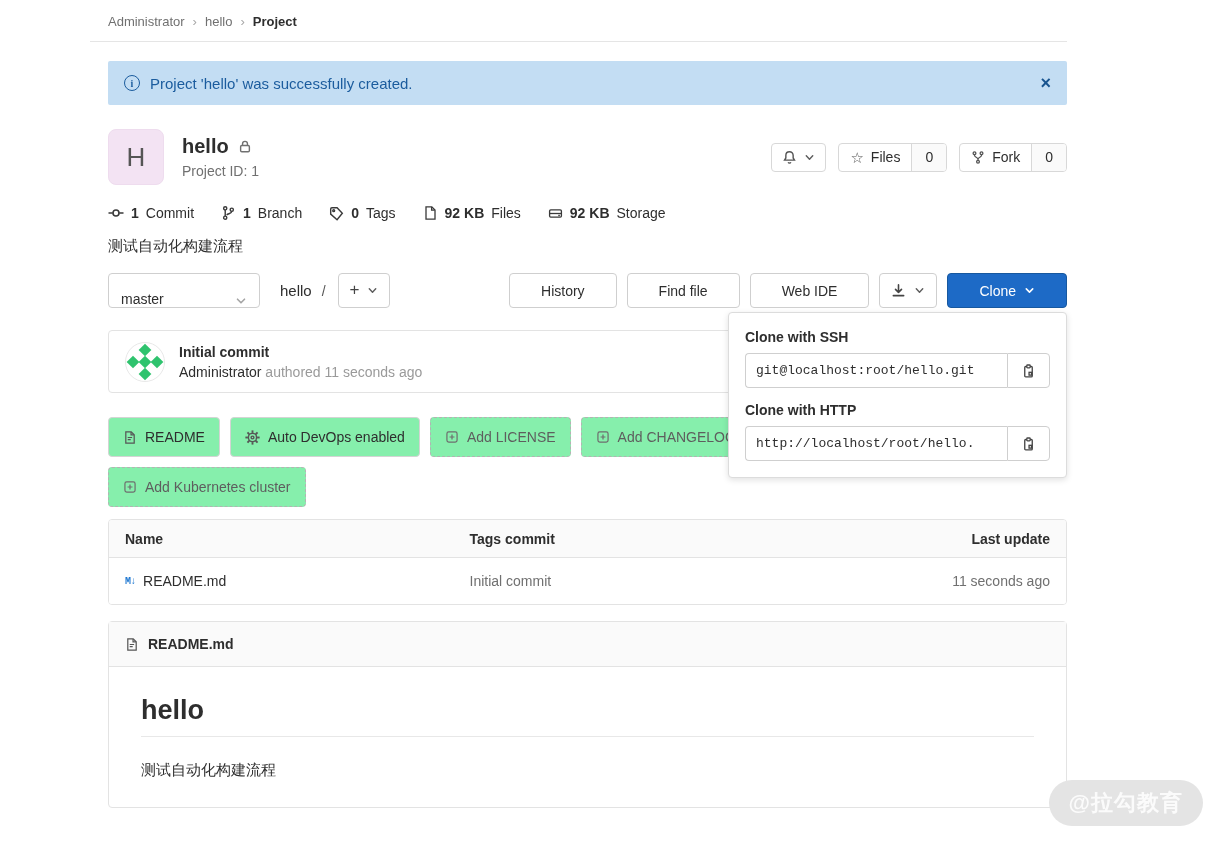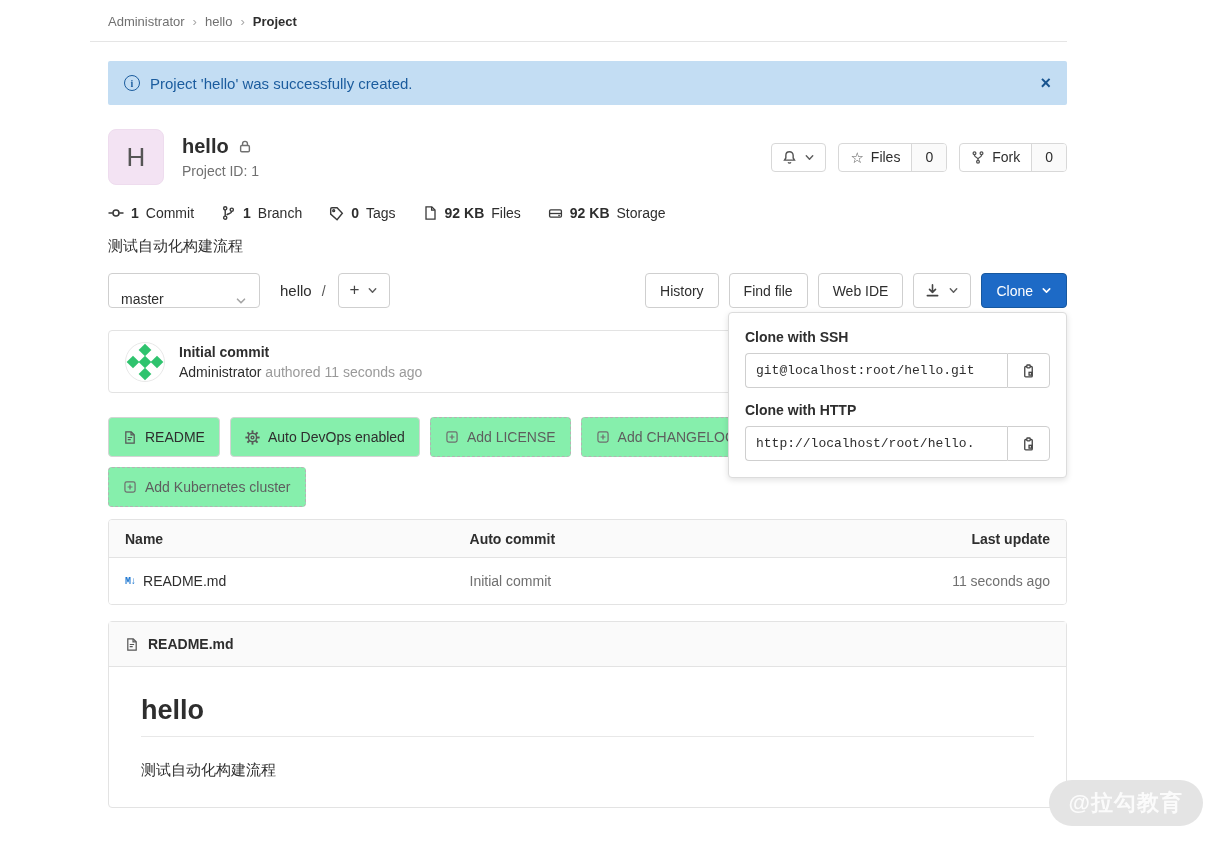--- a/index.html
+++ b/index.html
@@ -57,21 +57,21 @@
   .controls-row { margin-top:17px; display:flex; align-items:center; position:relative; }
   .branch-select { width:152px; height:35px; border:1px solid #cfcfcf; border-radius:4px;
     display:flex; align-items:flex-end; justify-content:space-between; padding:0 12px;
     background:#fff; cursor:pointer; }
   .path-root { margin-left:20px; font-size:15px; }
   .path-sep { margin:0 12px 0 10px; color:#555; }
   .plus-btn { height:35px; border:1px solid #cfcfcf; border-radius:4px; background:#fff;
     display:flex; align-items:center; gap:7px; padding:0 11px; cursor:pointer; }
   .plus-glyph { font-size:17px; color:#444; line-height:1; margin-top:-2px; }
   .controls-right { margin-left:auto; display:flex; gap:10px; }
-  .ctl-btn { height:35px; padding:0 14px; border:1px solid #cfcfcf; border-radius:4px;
+  .ctl-btn { height:35px; padding:0 31px; border:1px solid #cfcfcf; border-radius:4px;
     background:#fff; font-size:14px; color:#2e2e2e; display:flex; align-items:center;
     gap:8px; cursor:pointer; }
   .dl-btn { padding:0 11px; }
   .clone-btn { background:#1d6ac6; border-color:#17589f; color:#fff; font-weight:400; }
 
   
   .clone-panel { position:absolute; top:39px; right:0; width:339px; z-index:30;
     background:#fff; border:1px solid #dcdcdc; border-radius:4px; padding:16px;
     box-shadow:0 2px 6px rgba(0,0,0,.12); }
   .clone-label { font-size:14px; font-weight:700; margin-bottom:6px; }
@@ -388,21 +388,21 @@
         <rect x="2.2" y="2.2" width="11.6" height="11.6" rx="2"></rect>
           <path d="M8 5.2v5.6M5.2 8h5.6"></path>
       </svg>
       <span>Add Kubernetes cluster</span>
     </button>
   </div>
 
   <div class="files-table">
     <div class="ft-header">
       <div class="ft-cell">Name</div>
-      <div class="ft-cell">Auto commit</div>
+      <div class="ft-cell">Tags commit</div>
       <div class="ft-cell right">Last update</div>
     </div>
     <div class="ft-row">
       <div class="ft-cell file-name">
         <span class="md-icon">M↓</span>
         <span>README.md</span>
       </div>
       <div class="ft-cell muted">Initial commit</div>
       <div class="ft-cell right muted">11 seconds ago</div>
     </div>

